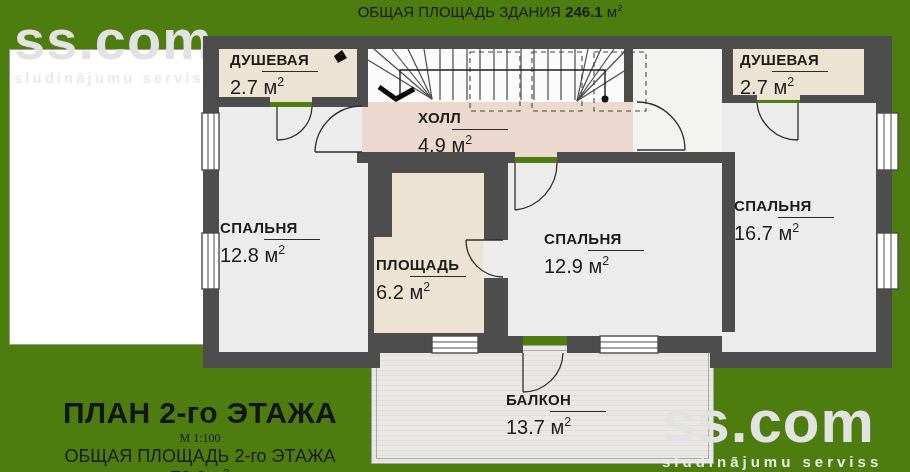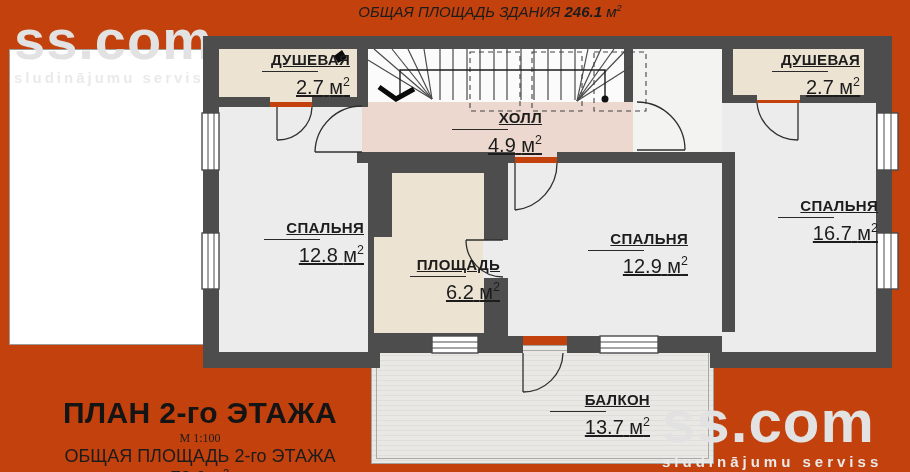--- a/index.html
+++ b/index.html
@@ -1,40 +1,40 @@
 <!DOCTYPE html>
 <html><head>
 <meta charset="utf-8">
 <style>
   html,body{margin:0;padding:0;background:#fff;}
-  .stage{position:relative;width:910px;height:472px;background:#c2410c;overflow:hidden;
+  .stage{position:relative;width:910px;height:472px;background:#4d7c0f;overflow:hidden;
          font-family:"Liberation Sans","DejaVu Sans",sans-serif;color:#1c1c1c;}
   .abs{position:absolute;}
   
   .wm{position:absolute;z-index:2;user-select:none;line-height:1;}
   .wm .logo{font-weight:bold;color:#e2e2e2;letter-spacing:1px;}
   .wm .tag{font-weight:bold;color:#eaeaea;margin-top:2px;}
   .wm-tl .logo{font-size:56px;}
   .wm-tl .tag{font-size:15px;letter-spacing:3px;}
   .wm-br .logo{font-size:60px;}
   .wm-br .tag{font-size:15px;letter-spacing:4px;}
   
   .roof{left:9px;top:49px;width:195px;height:294px;border:1.5px solid #9c9c9a;background:#fff;z-index:1;}
   .balcony{left:371px;top:345px;width:341px;height:117px;border:1.5px solid #a2a29f;z-index:1;
            background:repeating-linear-gradient(to bottom,#e9e8e4 0px,#e9e8e4 4px,#dfded9 4px,#dfded9 5px);}
   .balcony .inner{position:absolute;left:4px;top:4px;right:4px;bottom:4px;border:1px solid #aaaaa7;}
   svg.plan{position:absolute;left:0;top:0;z-index:3;}
   
-  .room-label{position:absolute;z-index:4;text-align:right;line-height:1.15;text-decoration:underline;}
+  .room-label{position:absolute;z-index:4;text-align:left;line-height:1.15;}
   .room-label .rn{font-size:15px;font-weight:bold;letter-spacing:.3px;}
   .room-label .rl{width:56px;height:0;border-bottom:1.5px solid #2a2a2a;margin:3px auto 3px auto;}
   .room-label .ra{font-size:20px;}
   sup{font-size:.62em;}
   
-  .top-title{left:280px;top:3px;width:420px;text-align:center;font-size:15px;z-index:5;font-style:italic;}
+  .top-title{left:280px;top:3px;width:420px;text-align:center;font-size:15px;z-index:5;}
   .footer{left:55px;top:396px;width:290px;text-align:center;z-index:5;}
   .footer .pt{font-size:30px;font-weight:bold;letter-spacing:.4px;color:#141414;}
   .footer .sc{font-size:12px;margin-top:1px;font-family:Liberation Serif, serif;}
   .footer .fa{font-size:18px;margin-top:0;}
   .wall{fill:#4d4d4d;}
   .warm{fill:#ece3d3;}
   .doorarc{stroke:#2f2f2f;stroke-width:1.3;fill:none;}
   .tread{stroke:#4a4a4a;stroke-width:1.2;}
   .dash{stroke:#444;stroke-width:1.1;fill:none;stroke-dasharray:5 4;}
   .win{fill:#fff;stroke:#4b4b4b;stroke-width:1.4;}

